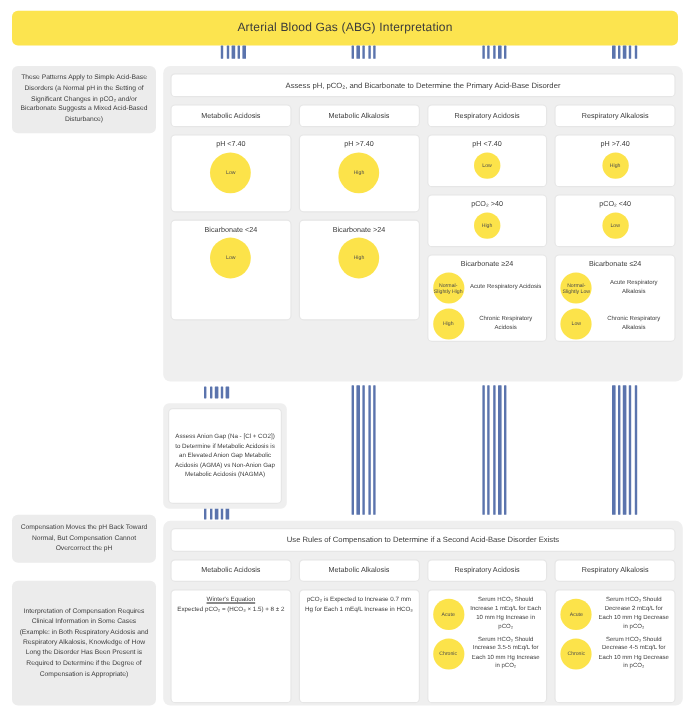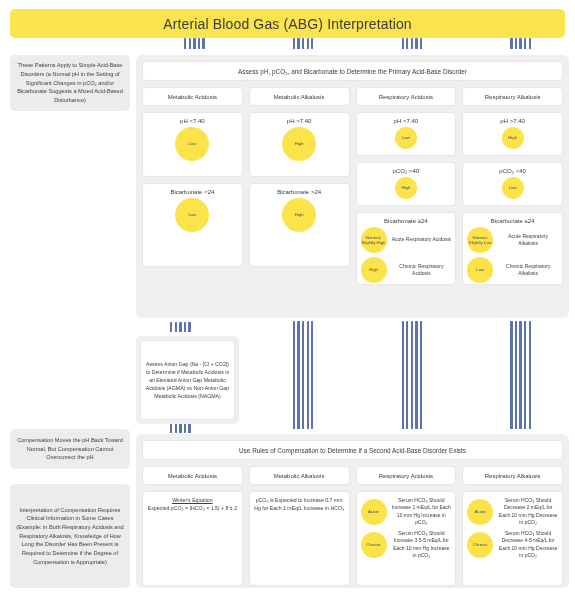--- a/index.html
+++ b/index.html
@@ -11,21 +11,21 @@
     overflow: hidden;
   }
   .page { position: relative; width: 575px; height: 600px; padding: 9px 10px; }
 
   
   .title-bar {
     background: #fce44f;
     border-radius: 5px;
     height: 29px;
     display: flex; align-items: center; justify-content: center;
-    font-size: 14px;
+    font-size: 10px;
     color: #3b3b3b;
     letter-spacing: .15px;
   }
 
   
   .ticks { display: flex; gap: 2.2px; }
   .ticks i { display: block; width: 2.4px; background: #5b74ad; border-radius: .5px; }
 
   .tickrow {
     position: absolute;

